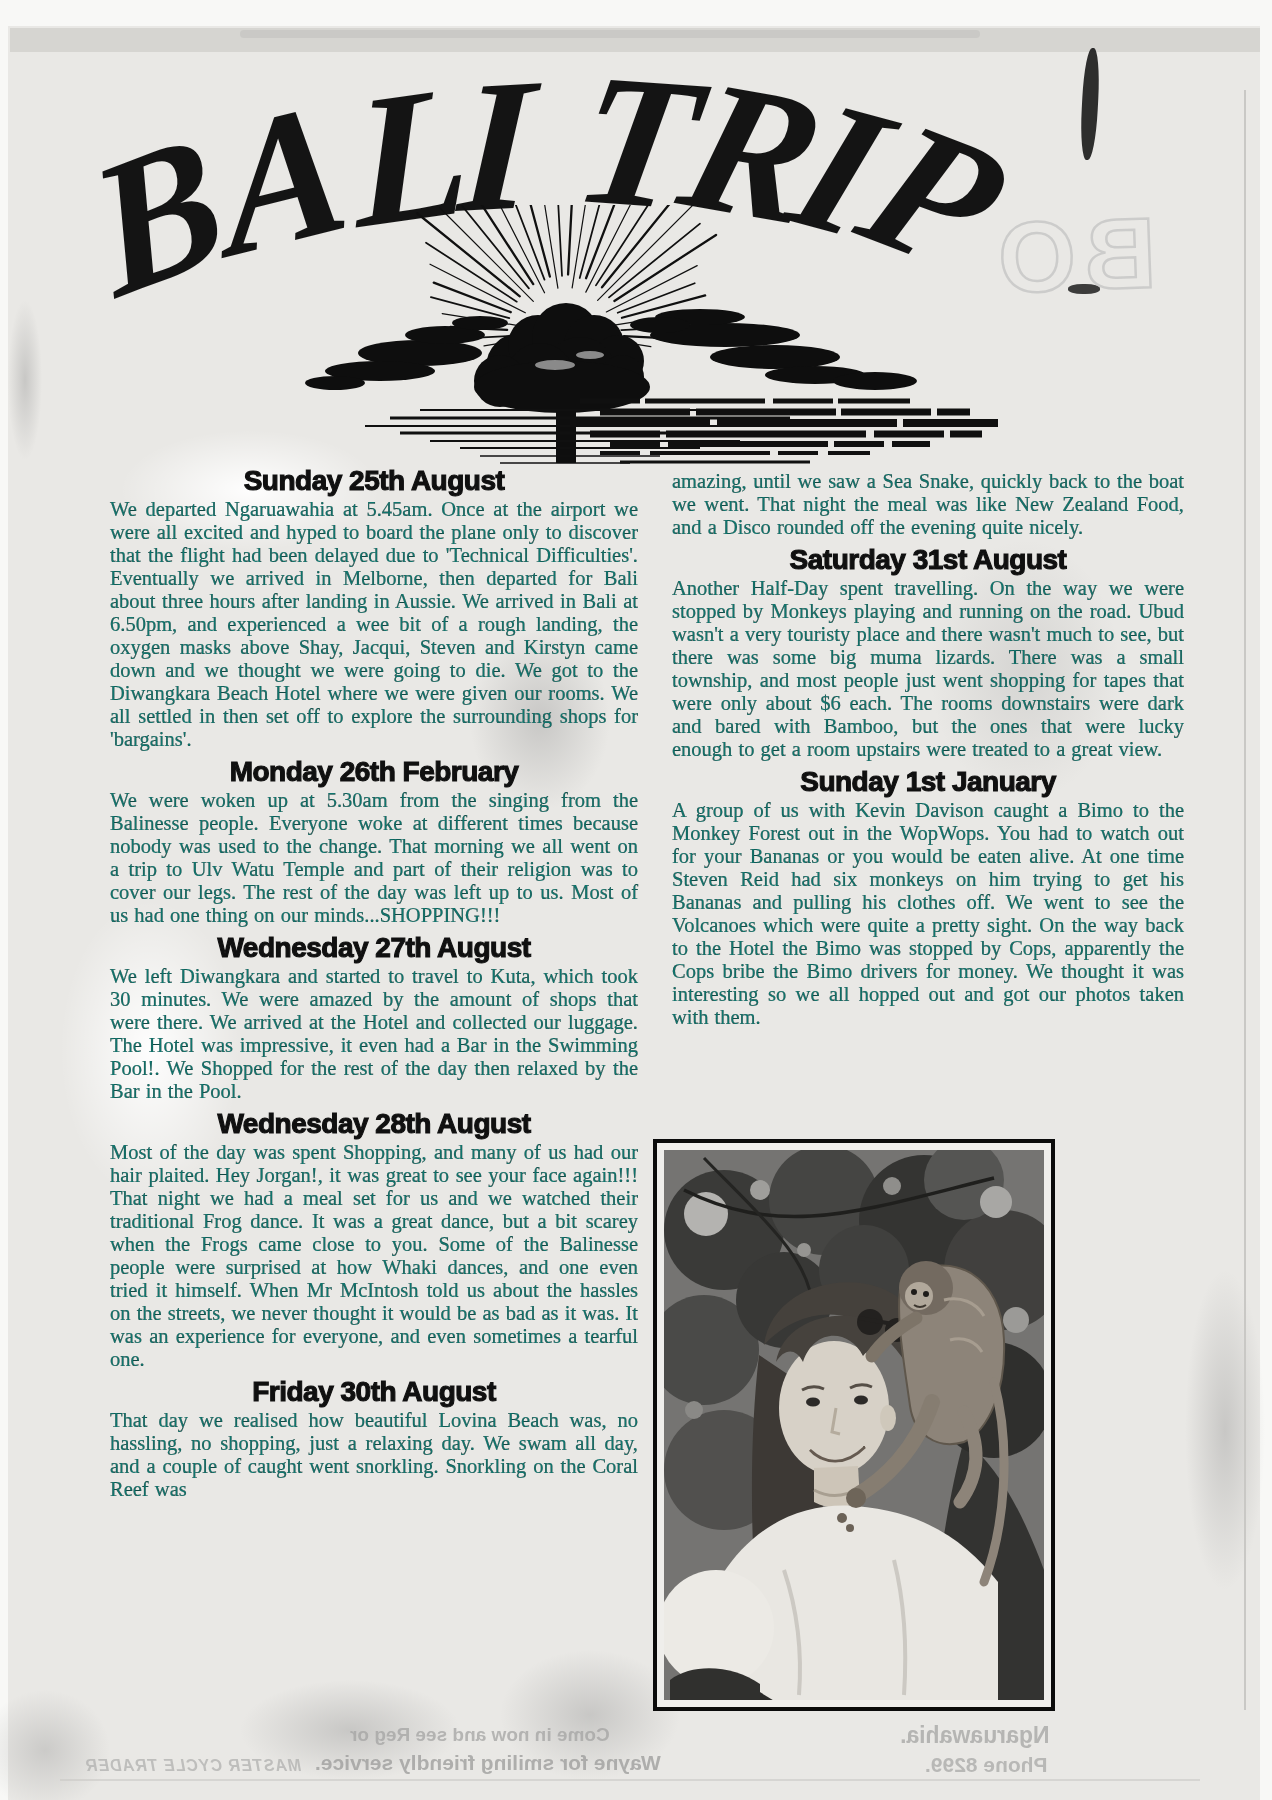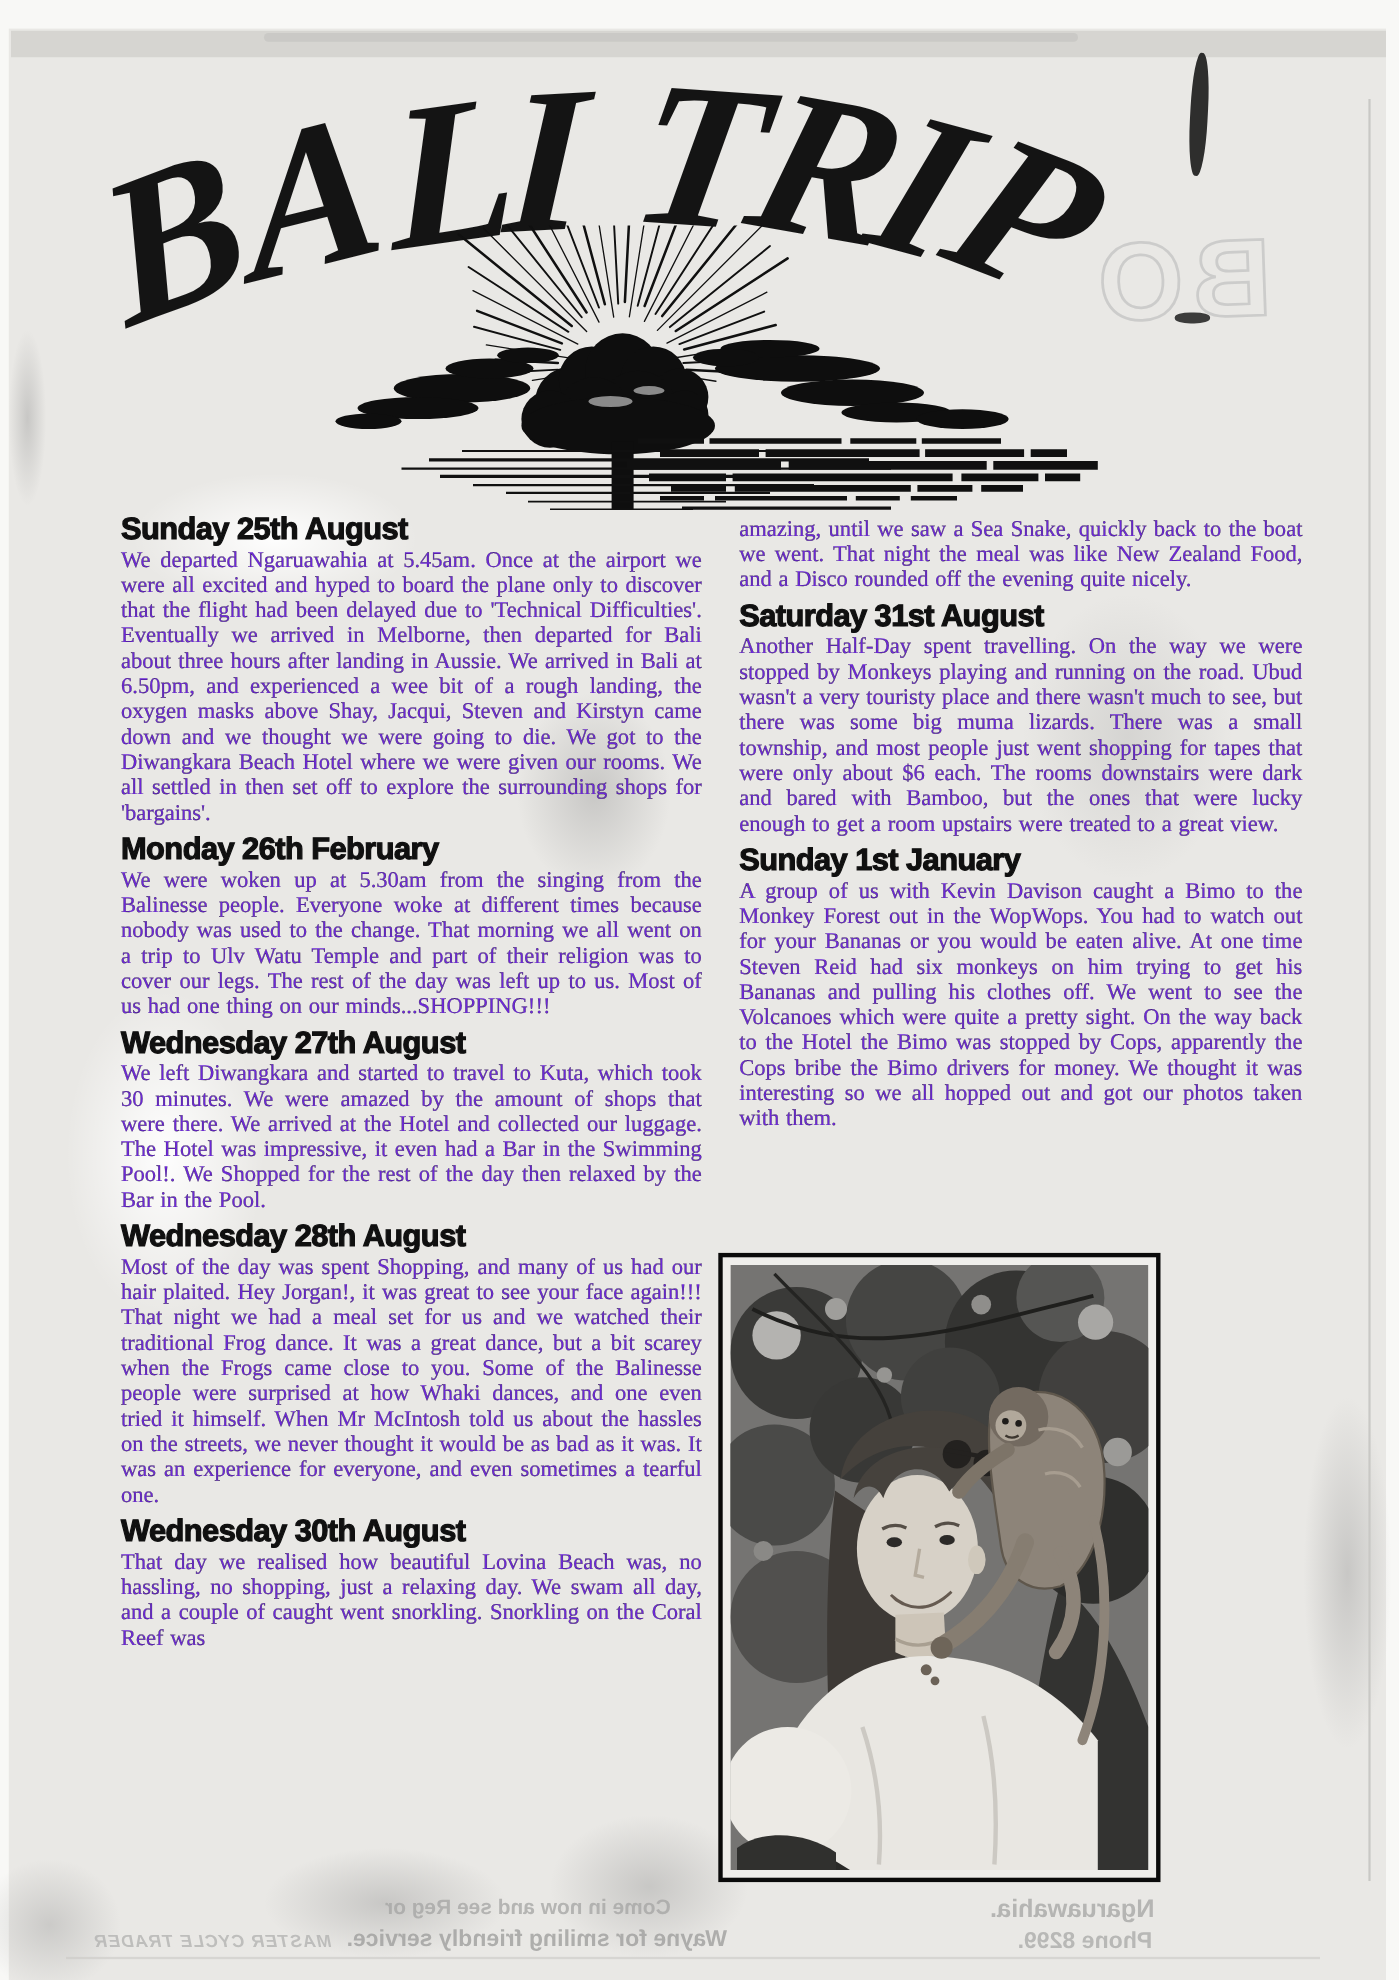--- a/index.html
+++ b/index.html
@@ -16,22 +16,22 @@
   
   #masthead{position:absolute;left:105px;top:48px;width:930px;height:300px;}
   .mast-letter{position:absolute;font-family:"Liberation Serif",serif;font-style:italic;font-weight:bold;
     font-size:188px;line-height:1;color:#141414;transform-origin:50% 60%;}
 
   
   .col{position:absolute;font-family:"Liberation Serif",serif;}
   #col-left{left:110px;top:460px;width:528px;}
   #col-right{left:672px;top:470px;width:512px;}
   .day-heading{font-family:"Liberation Sans",sans-serif;font-weight:bold;font-size:28px;line-height:30px;
-    text-align:left;color:#101010;-webkit-text-stroke:1.1px #101010;letter-spacing:-0.5px;margin:6px 0 2px;}
-  .body-para{margin:0;text-align:justify;font-size:20.5px;line-height:23px;color:#6d28d9;
+    text-align:center;color:#101010;-webkit-text-stroke:1.1px #101010;letter-spacing:-0.5px;margin:6px 0 2px;}
+  .body-para{margin:0;text-align:justify;font-size:20.5px;line-height:23px;color:#0f766e;
     -webkit-text-stroke:0.2px #151515;word-spacing:1px;}
 
   
   #sunburst{position:absolute;left:270px;top:205px;width:740px;height:270px;pointer-events:none;}
 
   
   #photo-frame{position:absolute;left:653px;top:1139px;width:380px;height:550px;border:4px solid #0b0b0b;
     padding:7px;background:#efeeeb;}
   #photo-frame svg{display:block;}
 
@@ -167,21 +167,21 @@
 
   <div class="col" id="col-left">
     <h2 class="day-heading">Sunday 25th August</h2>
     <p class="body-para">We departed Ngaruawahia at 5.45am.  Once at the airport we were all excited and hyped to board the plane only to discover that the flight had been delayed due to 'Technical Difficulties'.  Eventually we arrived in Melborne, then departed for Bali about three hours after landing in Aussie.  We arrived in Bali at 6.50pm, and experienced a wee bit of a rough landing, the oxygen masks above Shay, Jacqui, Steven and Kirstyn came down and we thought we were going to die.  We got to the Diwangkara Beach Hotel where we were given our rooms.  We all settled in then set off to explore the surrounding shops for 'bargains'.</p>
     <h2 class="day-heading">Monday 26th February</h2>
     <p class="body-para">We were woken up at 5.30am from the singing from the Balinesse people.  Everyone woke at different times because nobody was used to the change.  That morning we all went on a trip to Ulv Watu Temple and part of their religion was to cover our legs.  The rest of the day was left up to us.  Most of us had one thing on our minds...SHOPPING!!!</p>
     <h2 class="day-heading">Wednesday 27th August</h2>
     <p class="body-para">We left Diwangkara and started to travel to Kuta, which took 30 minutes.  We were amazed by the amount of shops that were there.  We arrived at the Hotel and collected our luggage.  The Hotel was impressive, it even had a Bar in the Swimming Pool!.  We Shopped for the rest of the day then relaxed by the Bar in the Pool.</p>
     <h2 class="day-heading">Wednesday 28th August</h2>
     <p class="body-para">Most of the day was spent Shopping, and many of us had our hair plaited.  Hey Jorgan!, it was great to see your face again!!!  That night we had a meal set for us and we watched their traditional Frog dance.  It was a great dance, but a bit scarey when the Frogs came close to you.  Some of the Balinesse people were surprised at how Whaki dances, and one even tried it himself.  When Mr McIntosh told us about the hassles on the streets, we never thought it would be as bad as it was.  It was an experience for everyone, and even sometimes a tearful one.</p>
-    <h2 class="day-heading">Wednesday 30th August</h2>
+    <h2 class="day-heading">Friday 30th August</h2>
     <p class="body-para">That day we realised how beautiful Lovina Beach was, no hassling, no shopping, just a relaxing day.  We swam all day, and a couple of caught went snorkling.  Snorkling on the Coral Reef was</p>
   </div>
 
   <div class="col" id="col-right">
     <p class="body-para">amazing, until we saw a Sea Snake, quickly back to the boat we went.  That night the meal was like New Zealand Food, and a Disco rounded off the evening quite nicely.</p>
     <h2 class="day-heading">Saturday 31st August</h2>
     <p class="body-para">Another Half-Day spent travelling.  On the way we were stopped by Monkeys playing and running on the road.  Ubud wasn't a very touristy place and there wasn't much to see, but there was some big muma lizards.  There was a small township, and most people just went shopping for tapes that were only about $6 each.  The rooms downstairs were dark and bared with Bamboo, but the ones that were lucky enough to get a room upstairs were treated to a great view.</p>
     <h2 class="day-heading">Sunday 1st January</h2>
     <p class="body-para">A group of us with Kevin Davison caught a Bimo to the Monkey Forest out in the WopWops.  You had to watch out for your Bananas or you would be eaten alive.  At one time Steven Reid had six monkeys on him trying to get his Bananas and pulling his clothes off.  We went to see the Volcanoes which were quite a pretty sight.  On the way back to the Hotel the Bimo was stopped by Cops, apparently the Cops bribe the Bimo drivers for money.  We thought it was interesting so we all hopped out and got our photos taken with them.</p>
   </div>

